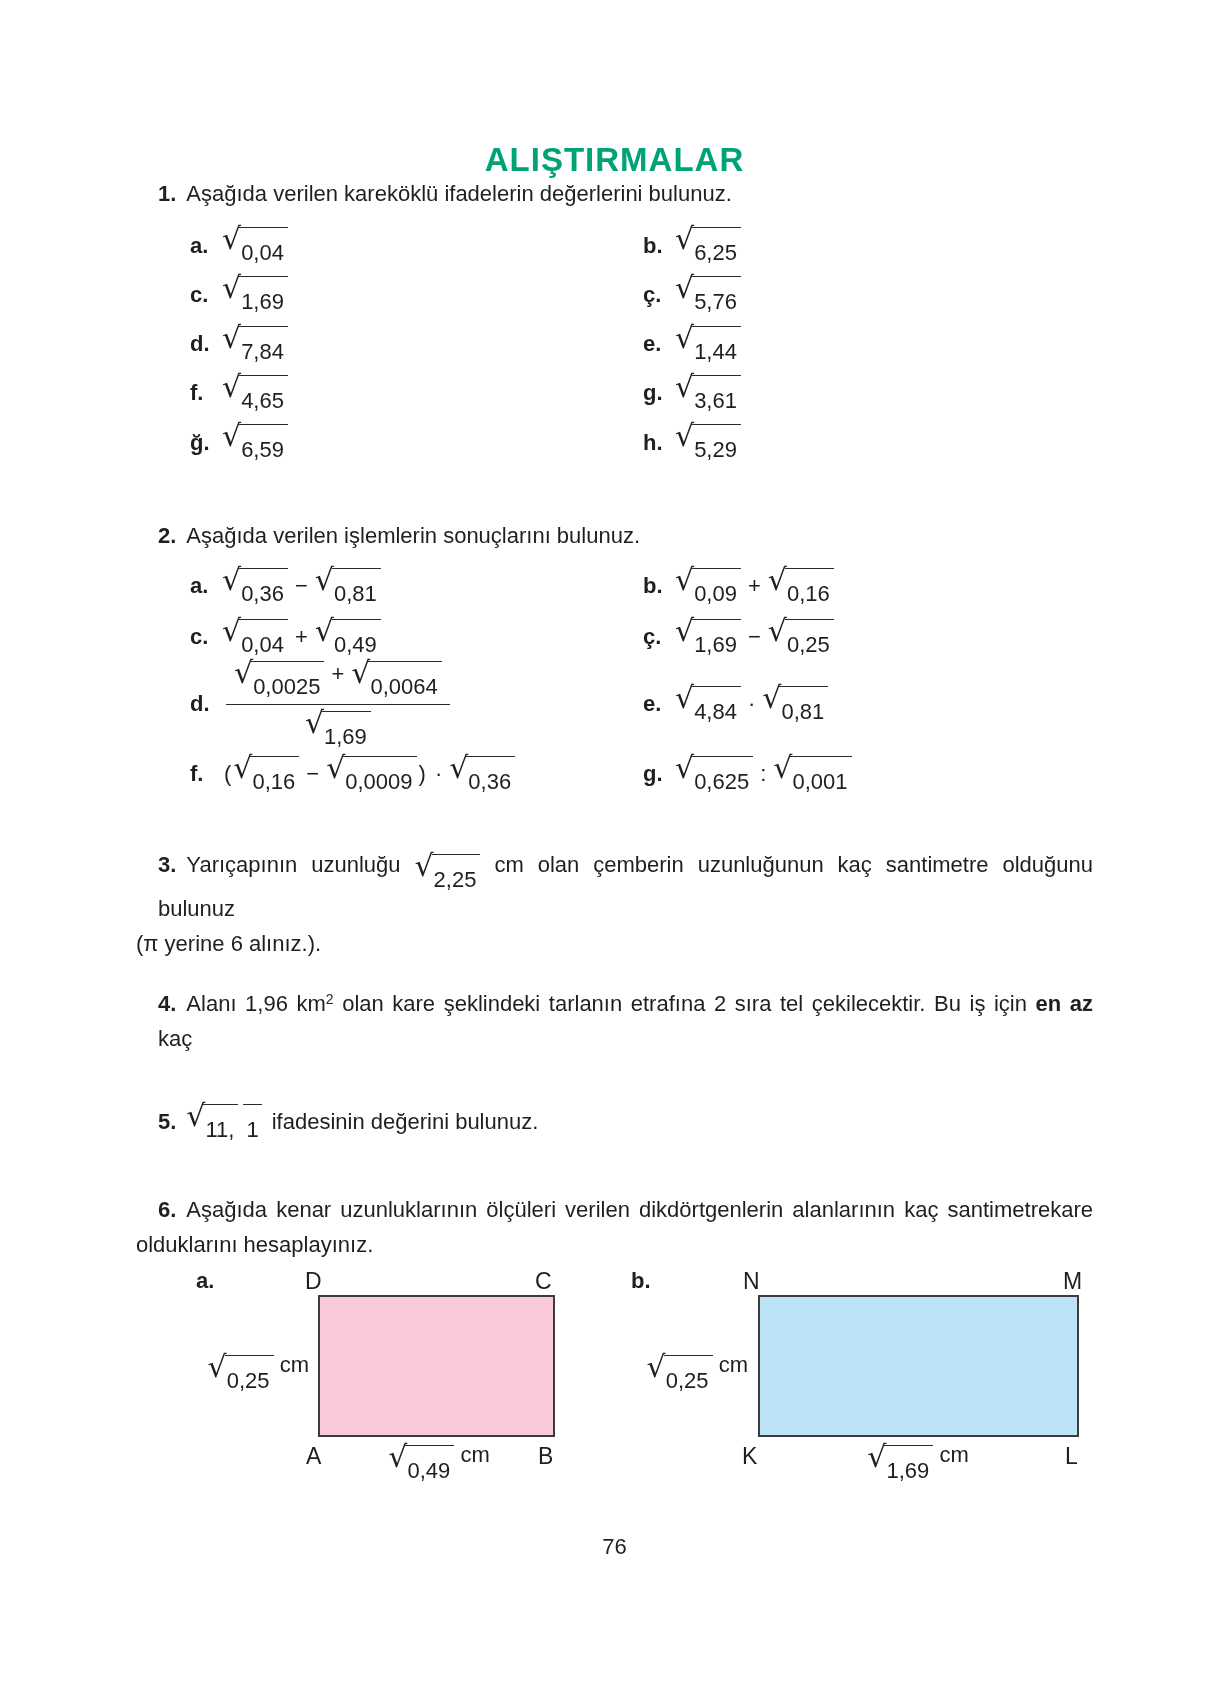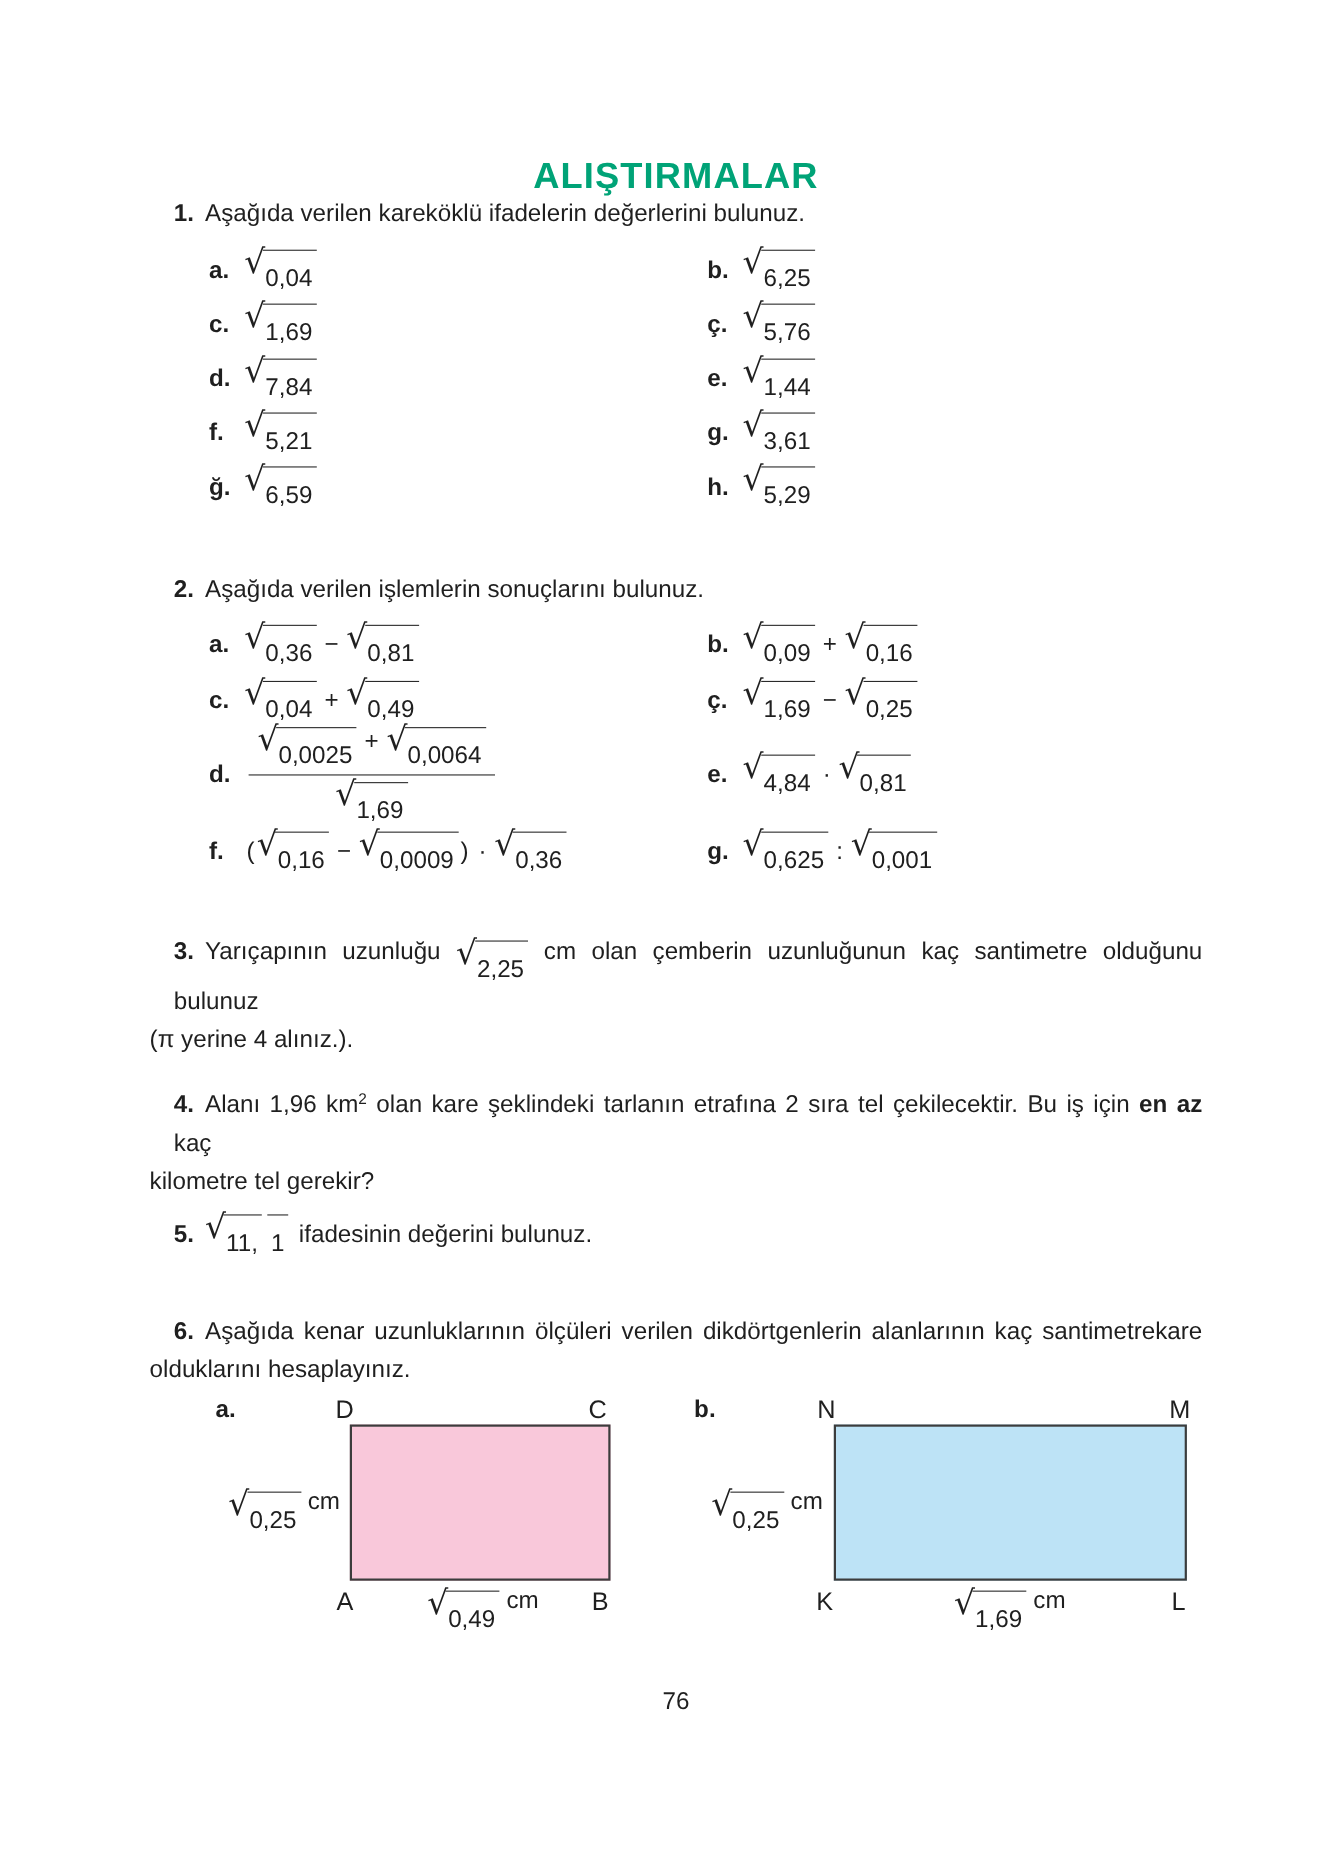--- a/index.html
+++ b/index.html
@@ -106,21 +106,21 @@
       <span class="lbl">e.</span>
       <span class="sqrt">
           <span class="rsign">√</span>
           <span class="rad">1,44</span>
         </span>
     </div>
     <div class="cell">
       <span class="lbl">f.</span>
       <span class="sqrt">
           <span class="rsign">√</span>
-          <span class="rad">5,21</span>
+          <span class="rad">4,65</span>
         </span>
     </div>
     <div class="cell">
       <span class="lbl">g.</span>
       <span class="sqrt">
           <span class="rsign">√</span>
           <span class="rad">3,61</span>
         </span>
     </div>
     <div class="cell">
@@ -270,28 +270,27 @@
 
   <div class="abs para" style="top:847px;">
     <div class="jline indent">
       <span class="num">3.</span><span>Yarıçapının uzunluğu</span>
       <span class="sqrt">
           <span class="rsign">√</span>
           <span class="rad">2,25</span>
         </span>
       <span>cm olan çemberin uzunluğunun kaç santimetre olduğunu bulunuz</span>
     </div>
-    <div>(π yerine 4 alınız.).</div>
+    <div>(π yerine 6 alınız.).</div>
   </div>
 
   <div class="abs para" style="top:982px;">
     <div class="jline indent">
       <span class="num">4.</span><span>Alanı 1,96 km</span><span class="sup">2</span><span> olan kare şeklindeki tarlanın etrafına 2 sıra tel çekilecektir. Bu iş için </span><span class="bold">en az</span><span> kaç</span>
     </div>
-    <div>kilometre tel gerekir?</div>
   </div>
 
   <div class="abs" style="left:136px;top:1100px;width:957px;height:44px;display:flex;align-items:center;padding-left:22px;box-sizing:border-box;">
     <span class="num">5.</span>
     <span class="sqrt">
         <span class="rsign">√</span>
         <span class="rad">11,</span>
         <span class="rad radrep">1</span>
       </span>
     <span style="margin-left:10px;">ifadesinin değerini bulunuz.</span>

